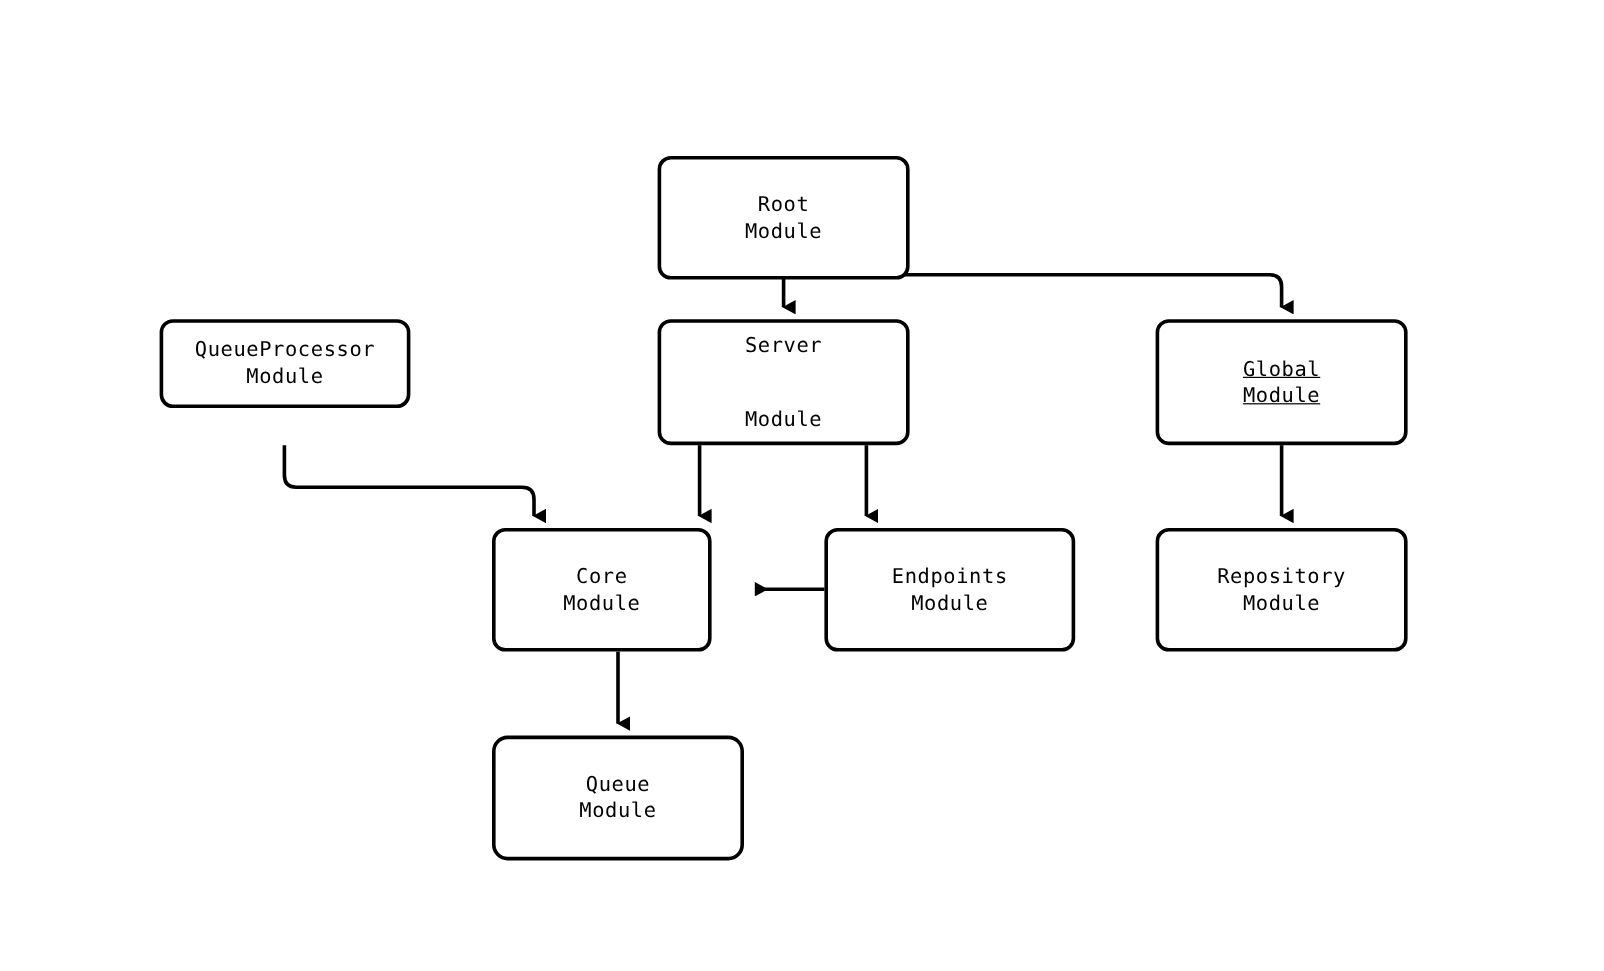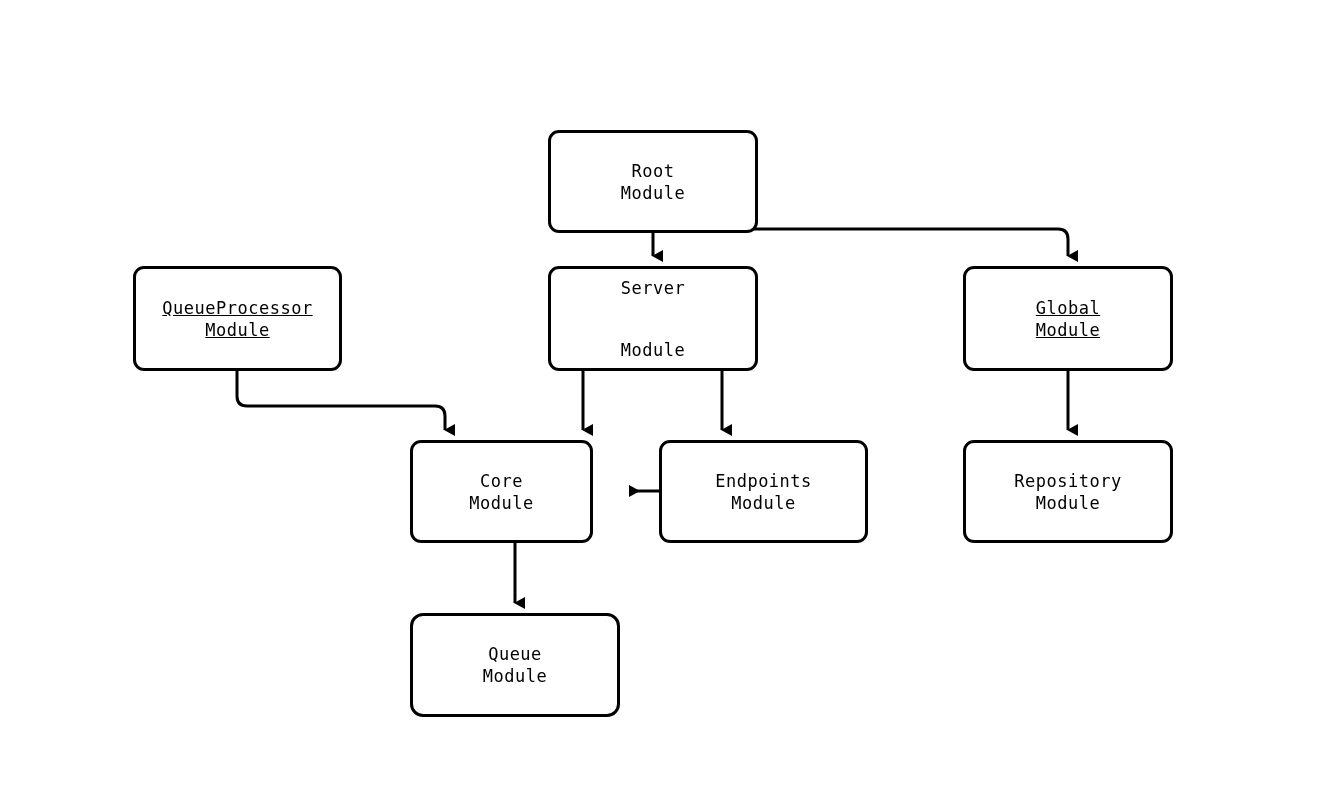--- a/index.html
+++ b/index.html
@@ -74,37 +74,37 @@
         <path d="M 1068 371 L 1068 430" fill="none" stroke="#000000" stroke-width="3" stroke-linecap="butt" stroke-linejoin="round" marker-end="url(#arrow-down)"></path>
         <path d="M 515 543 L 515 603" fill="none" stroke="#000000" stroke-width="3" stroke-linecap="butt" stroke-linejoin="round" marker-end="url(#arrow-down)"></path>
       </g>
   </svg>
 
   <div id="nodes-group">
       <div class="node" style="left: 548px; top: 90px; width: 210px; height: 103px; margin-top: 40px;">
         <span class="node-line">Root</span>
         <span class="node-line">Module</span>
       </div>
-      <div class="node" style="left: 133px; top: 266px; width: 209px; height: 105px; text-decoration: underline;">
+      <div class="node" style="left: 133px; top: 266px; width: 209px; height: 74px;">
         <span class="node-line">QueueProcessor</span>
         <span class="node-line">Module</span>
       </div>
       <div class="node" style="left: 548px; top: 266px; width: 210px; height: 105px; gap: 40px;">
         <span class="node-line">Server</span>
         <span class="node-line">Module</span>
       </div>
       <div class="node" style="left: 963px; top: 266px; width: 210px; height: 105px; text-decoration: underline;">
         <span class="node-line">Global</span>
         <span class="node-line">Module</span>
       </div>
       <div class="node" style="left: 410px; top: 440px; width: 183px; height: 103px;">
         <span class="node-line">Core</span>
         <span class="node-line">Module</span>
       </div>
-      <div class="node" style="left: 659px; top: 440px; width: 209px; height: 103px;">
+      <div class="node" style="left: 687px; top: 440px; width: 209px; height: 103px;">
         <span class="node-line">Endpoints</span>
         <span class="node-line">Module</span>
       </div>
       <div class="node" style="left: 963px; top: 440px; width: 210px; height: 103px;">
         <span class="node-line">Repository</span>
         <span class="node-line">Module</span>
       </div>
       <div class="node" style="left: 410px; top: 613px; width: 210px; height: 104px; border-radius: 13px;">
         <span class="node-line">Queue</span>
         <span class="node-line">Module</span>

